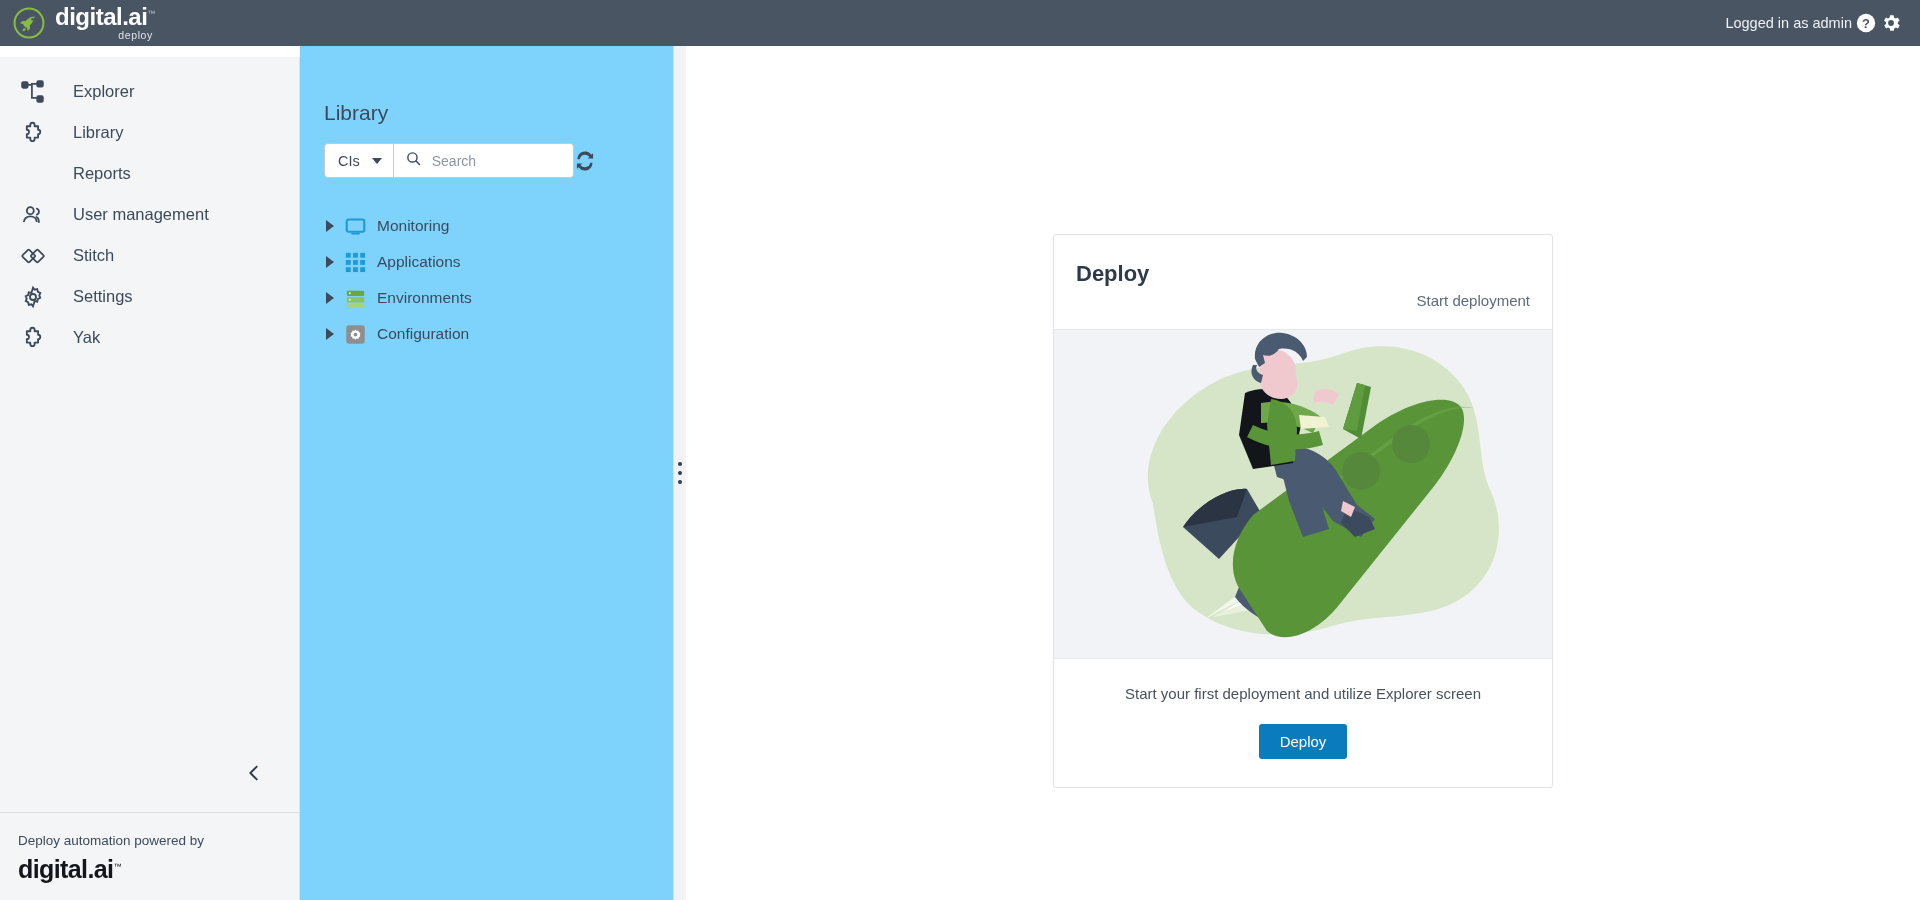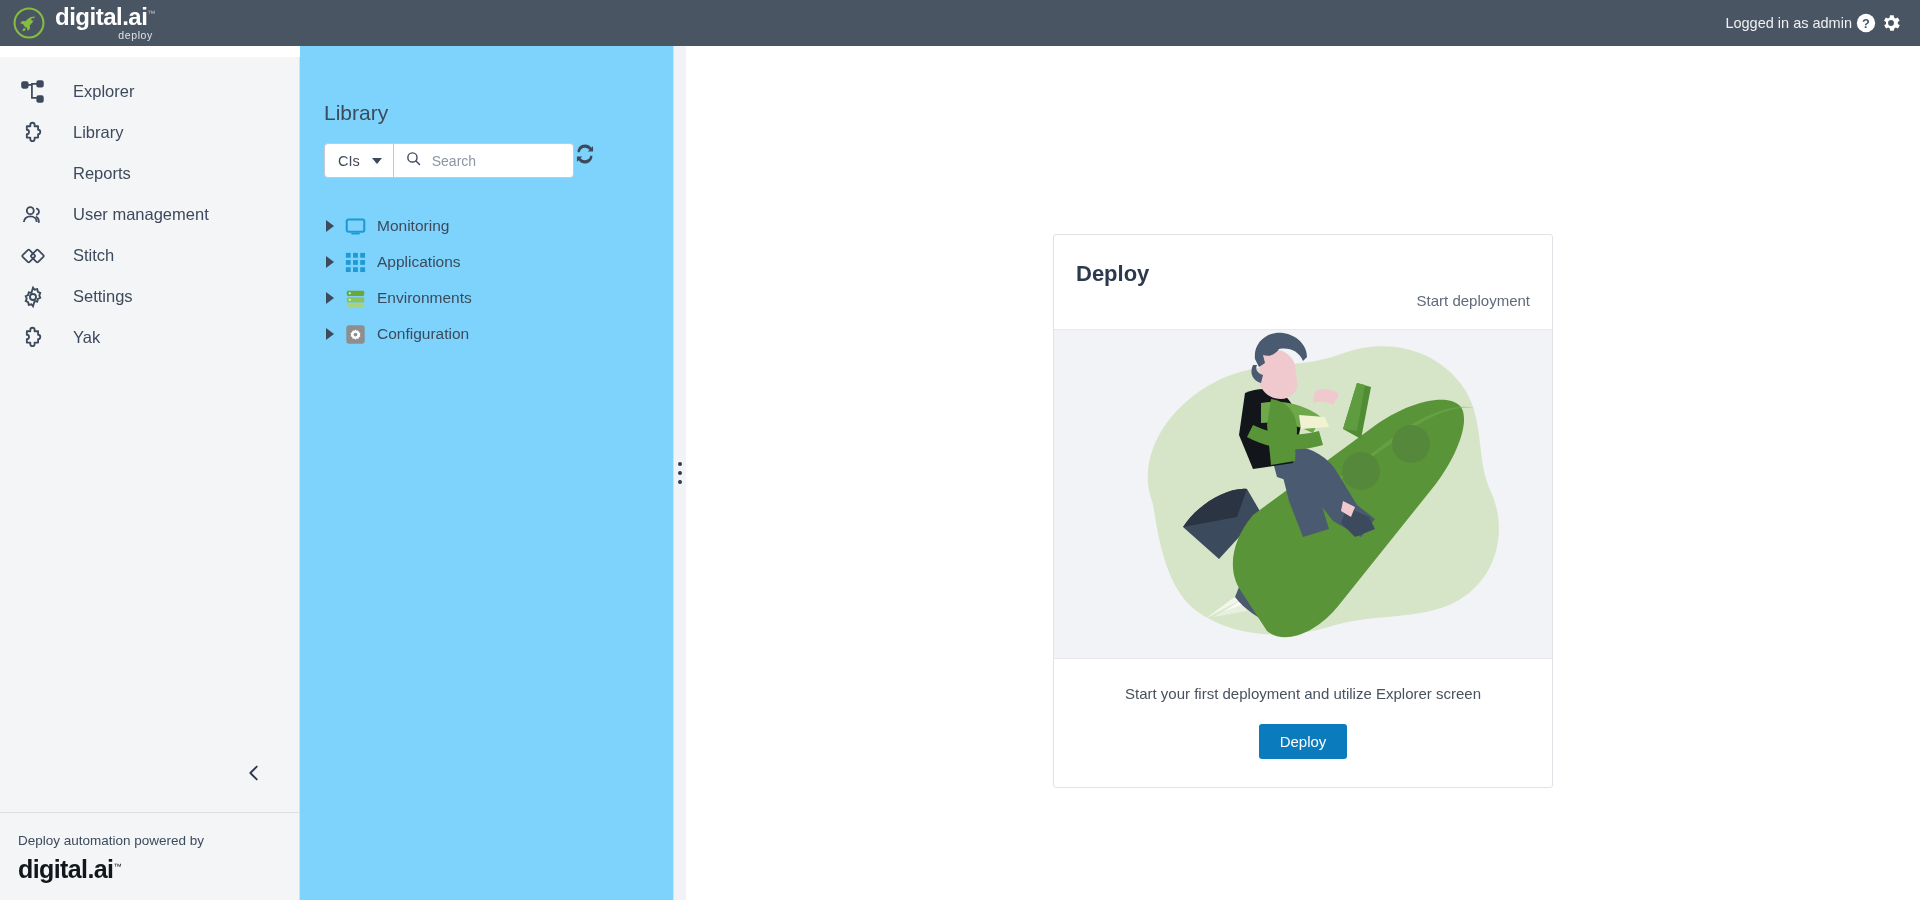--- a/index.html
+++ b/index.html
@@ -85,21 +85,21 @@
     width: 374px; flex: 0 0 374px;
     background: #7dd3fc;
     border-right: 1px solid #dcdfe4;
     display: flex; flex-direction: column;
   }
   .lib-title {
     font-size: 21px; color: #3d4a5c; font-weight: normal;
     padding: 55px 0 0 24px;
   }
   .lib-controls {
-    display: flex; 
+    display: flex; align-items: center;
     padding: 18px 0 0 24px; 
   }
   .searchbox {
     display: flex; align-items: stretch;
     height: 35px; width: 250px;
     border: 1px solid #c4cad2; border-radius: 4px;
     background: #fff; overflow: hidden;
   }
   .cis-select {
     display: flex; align-items: center; gap: 12px;

